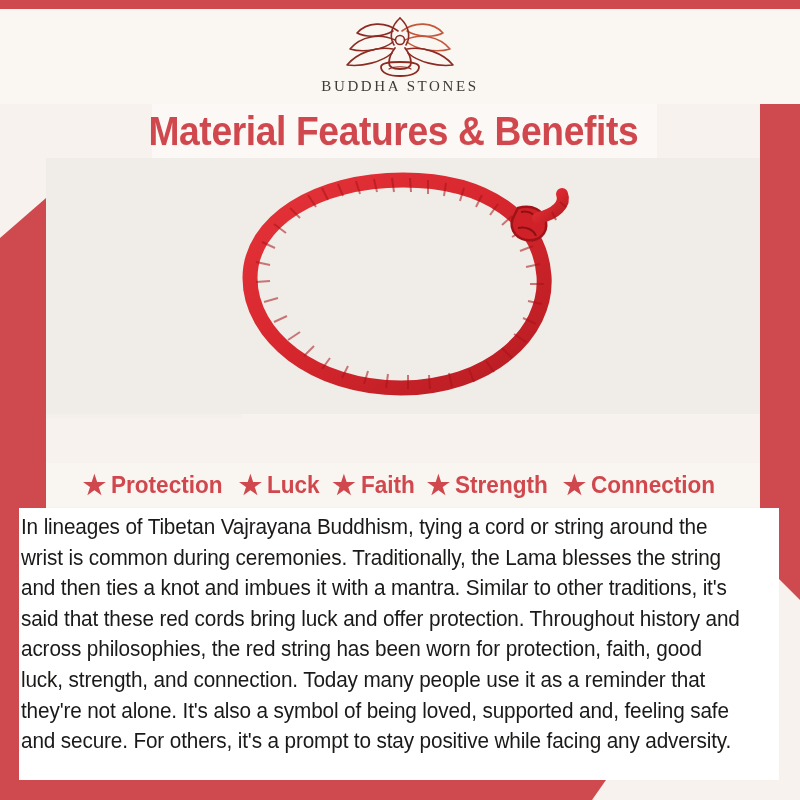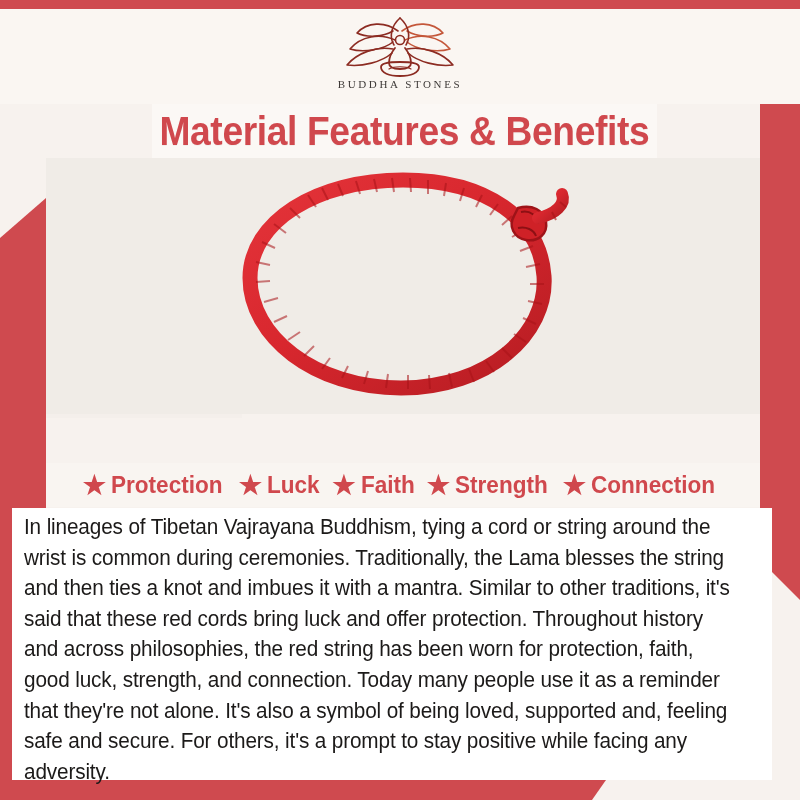--- a/index.html
+++ b/index.html
@@ -41,30 +41,30 @@
   
   #header {
     position:absolute; left:0; top:9px; width:800px; height:95px;
     display:flex; flex-direction:column;
     align-items:center; justify-content:flex-start;
     background:#faf6f2;
   }
   #logo-mark { width:122px; height:66px; display:block; margin-top:2px; }
   #logo-word {
     font-family:"Liberation Serif", serif;
-    font-size:11px; letter-spacing:2.6px;
+    font-size:15px; letter-spacing:2.6px;
     color:#3e3a38; font-weight:400;
     margin-top:1px;
   }
 
   
   #title-band {
     position:absolute; left:152px; top:104px; width:505px; height:54px;
     background:#fbf8f5;
-    display:flex; align-items:center; justify-content:center;
+    display:flex; align-items:center; justify-content:flex-end;
   }
   #title-text {
     font-size:40px; font-weight:bold;
     color:#d0484d;
     letter-spacing:-0.4px;
     transform:scaleX(0.93);
     white-space:nowrap;
     text-shadow:0 1px 0 rgba(0,0,0,0.04);
   }
 
@@ -108,23 +108,23 @@
   }
   .benefit + .benefit { margin-left:9px; }
   .benefit .star {
     font-size:26px; line-height:1; margin-right:5px;
     color:#d0484d;
   }
   .benefit .blabel { transform:scaleX(0.94); transform-origin:left center; }
 
   
   #copy {
-    position:absolute; left:12px; top:508px; width:760px; height:272px;
+    position:absolute; left:19px; top:508px; width:760px; height:272px;
     background:#ffffff;
-    padding:4px 6px 0 12px;
+    padding:4px 6px 0 2px;
   }
   #copy p {
     font-size:21.5px;
     line-height:30.6px;
     color:#1c1a19;
     font-weight:500;
     letter-spacing:-0.15px;
     transform:scaleX(0.965);
     transform-origin:left top;
     text-align:left;

